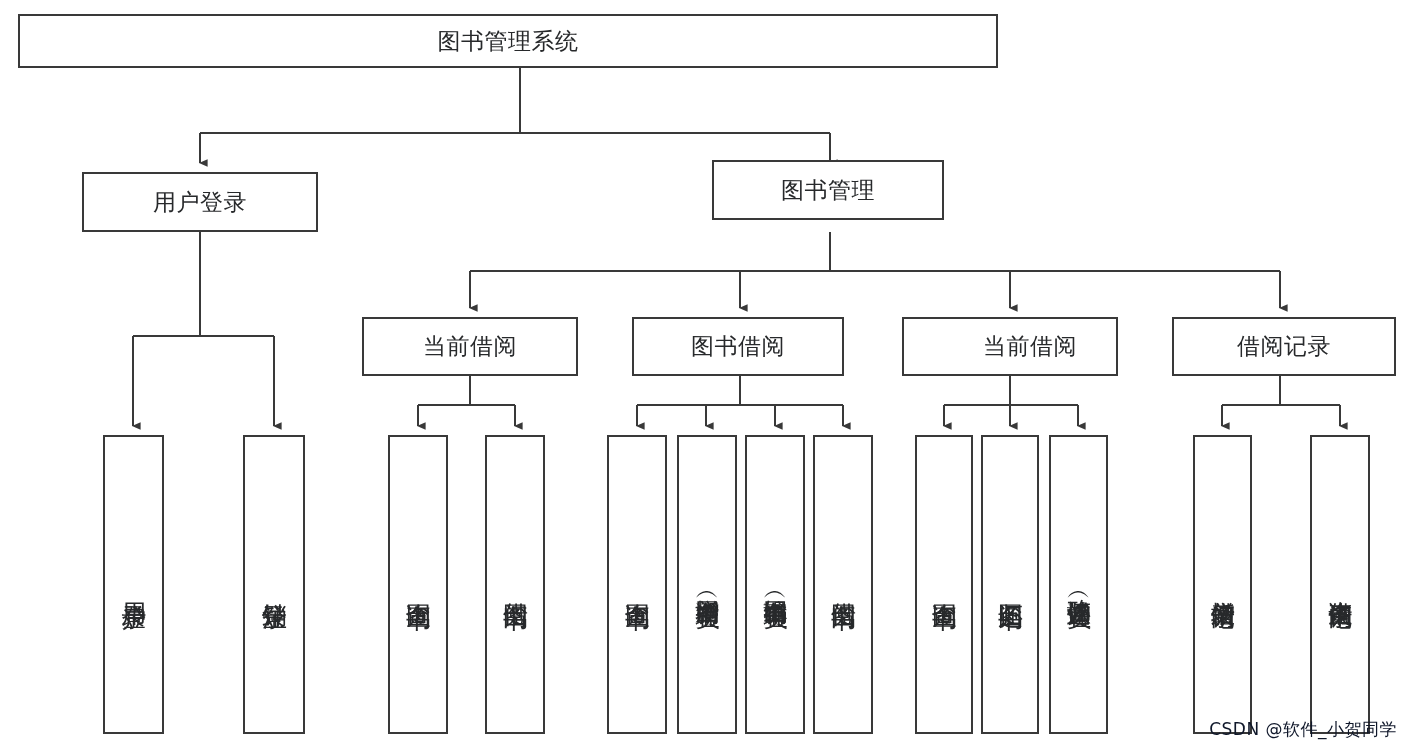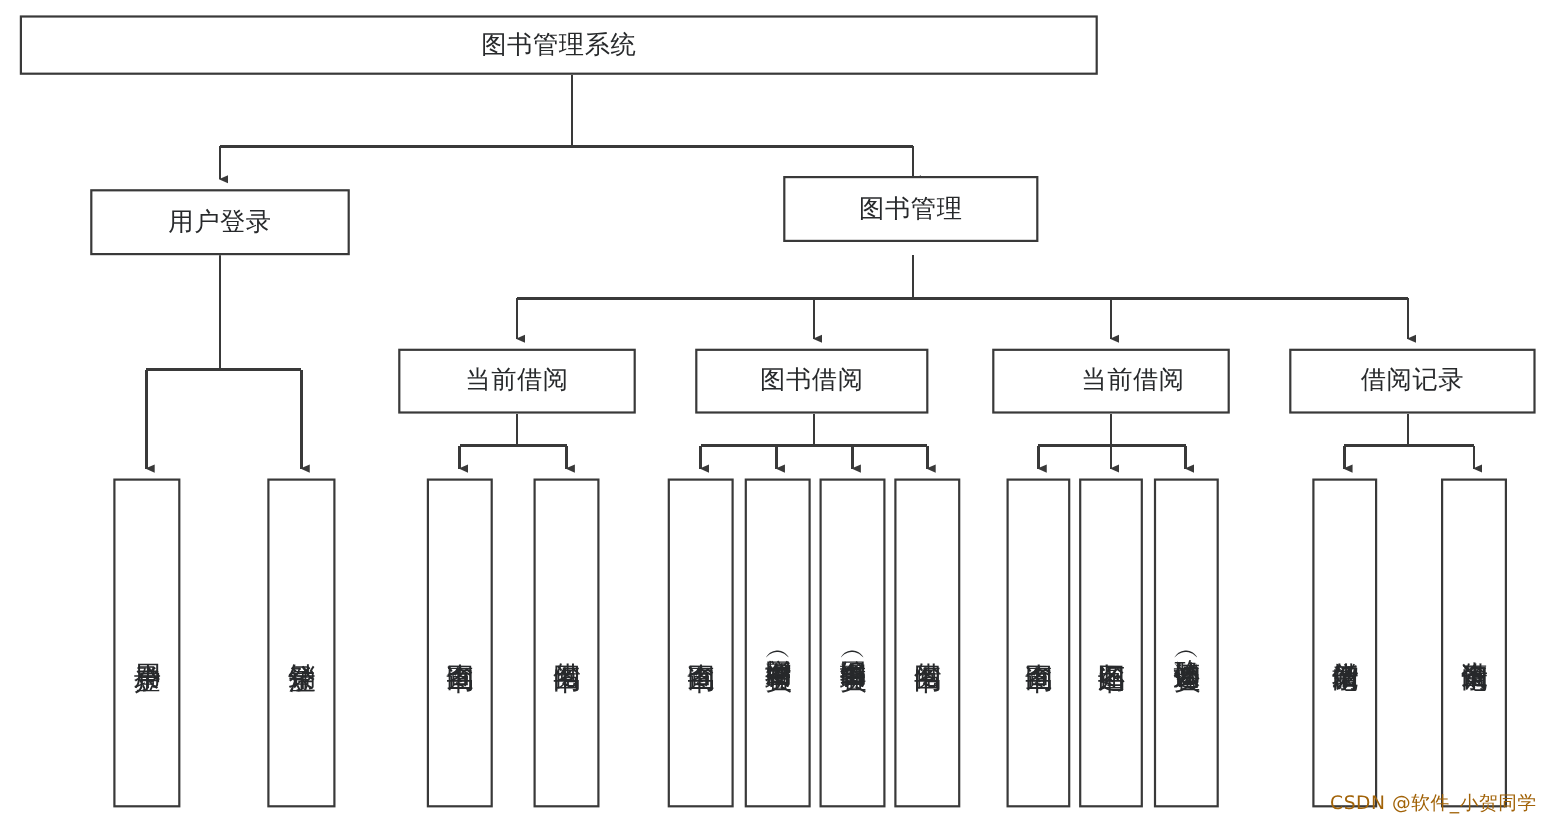--- a/index.html
+++ b/index.html
@@ -53,21 +53,21 @@
   }
   .node-v.tight {
     font-size: 24px;
     line-height: 1.05;
   }
   #watermark {
     position: absolute;
     right: 8px;
     bottom: 6px;
     font-size: 17px;
-    color: #a16207;
+    color: #0f172a;
     white-space: nowrap;
     letter-spacing: 0.5px;
   }
 </style>
 </head>
 <body>
 
 <div id="diagram-root">
 
   <svg id="diagram-svg" viewBox="0 0 1405 747" xmlns="http://www.w3.org/2000/svg">

